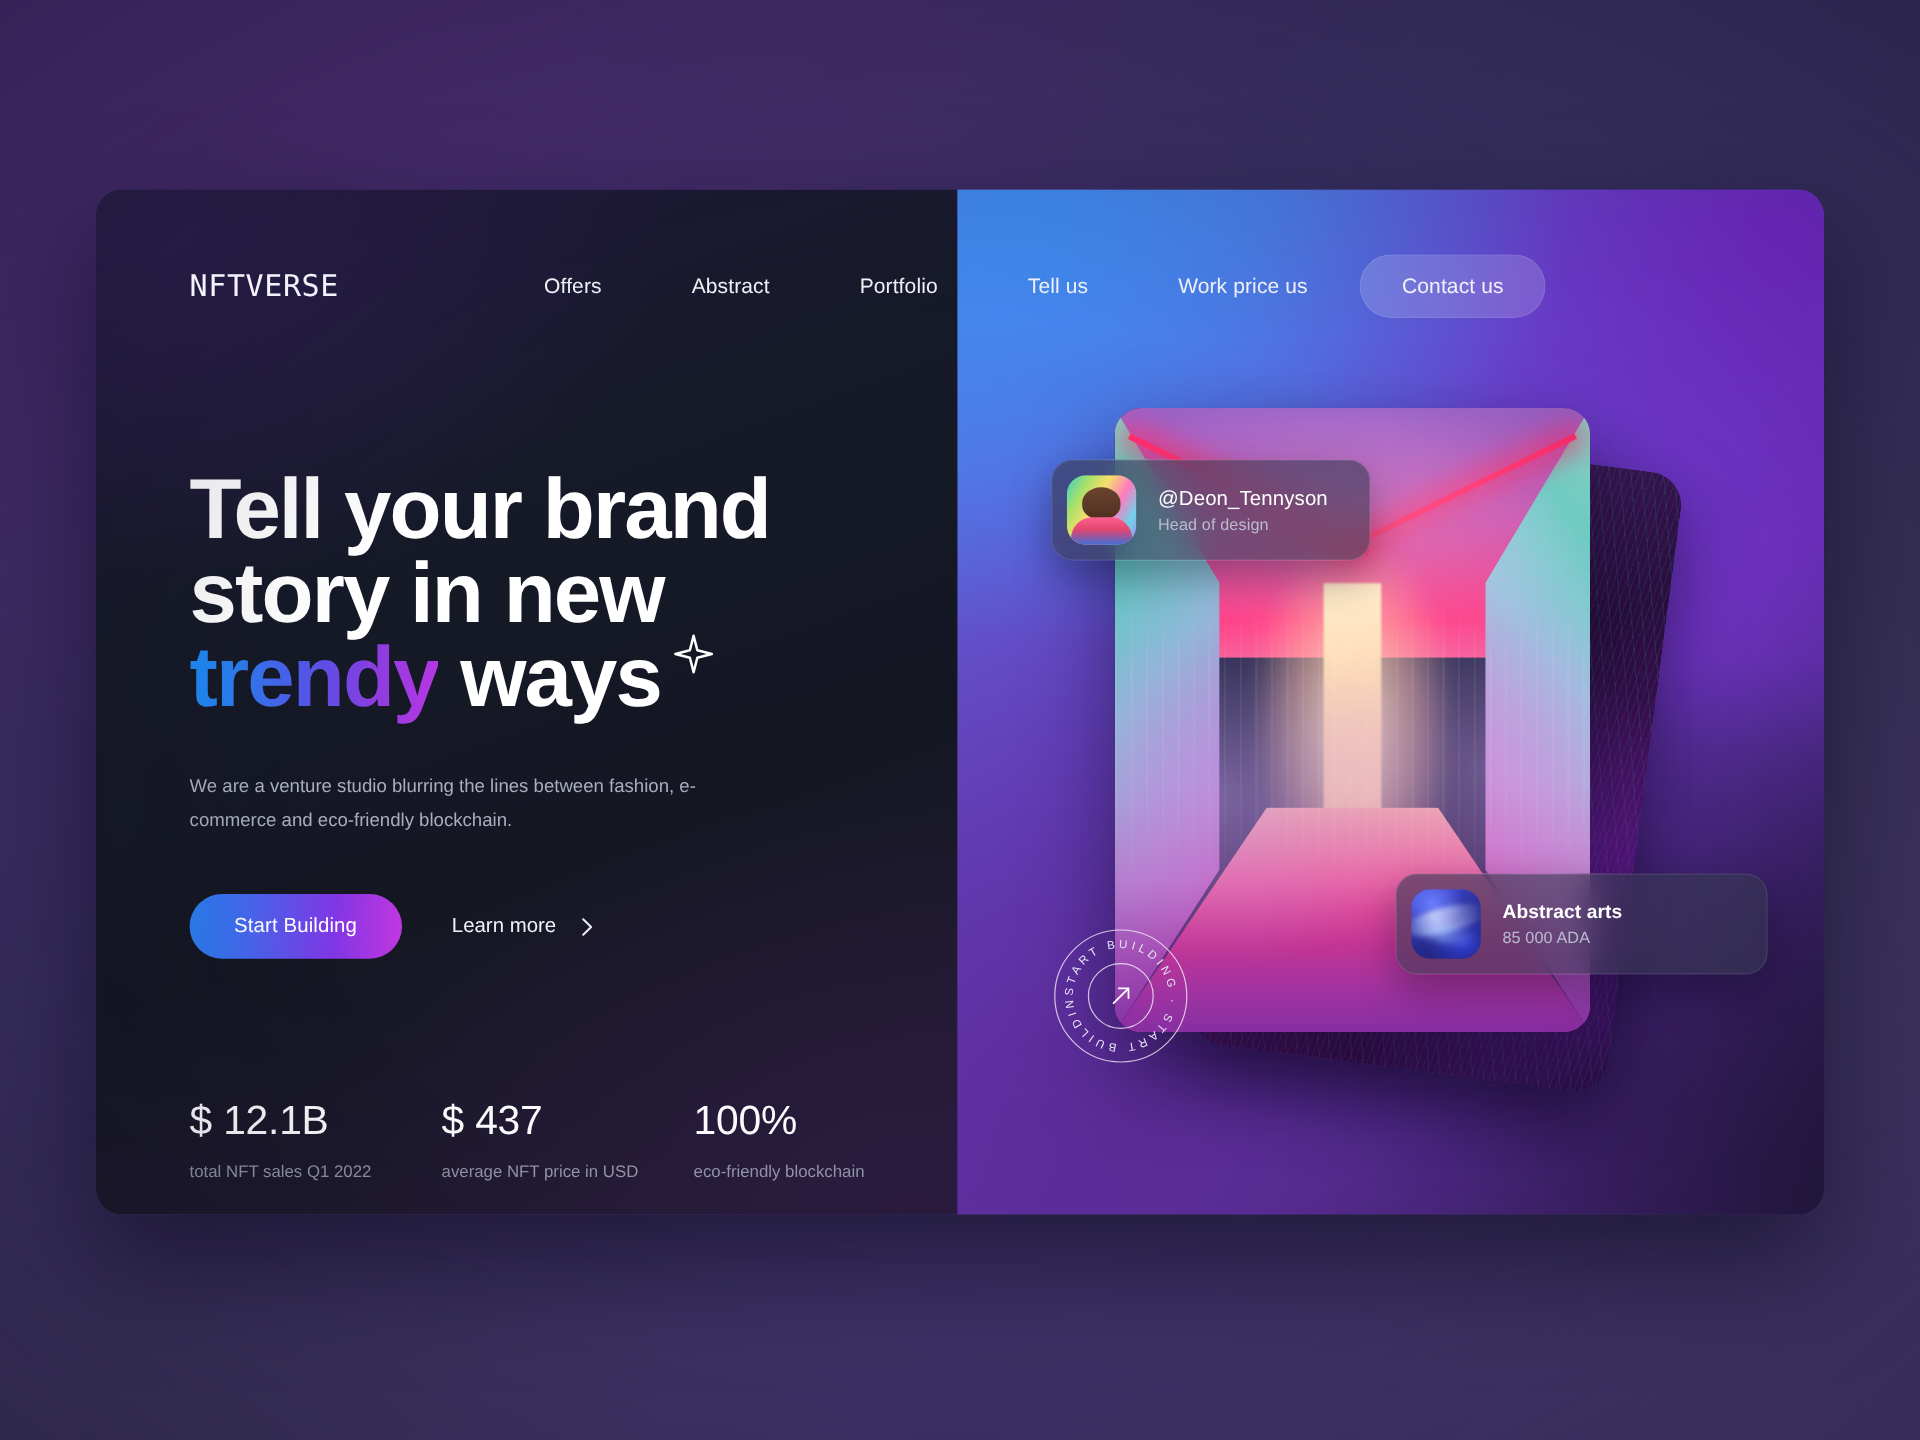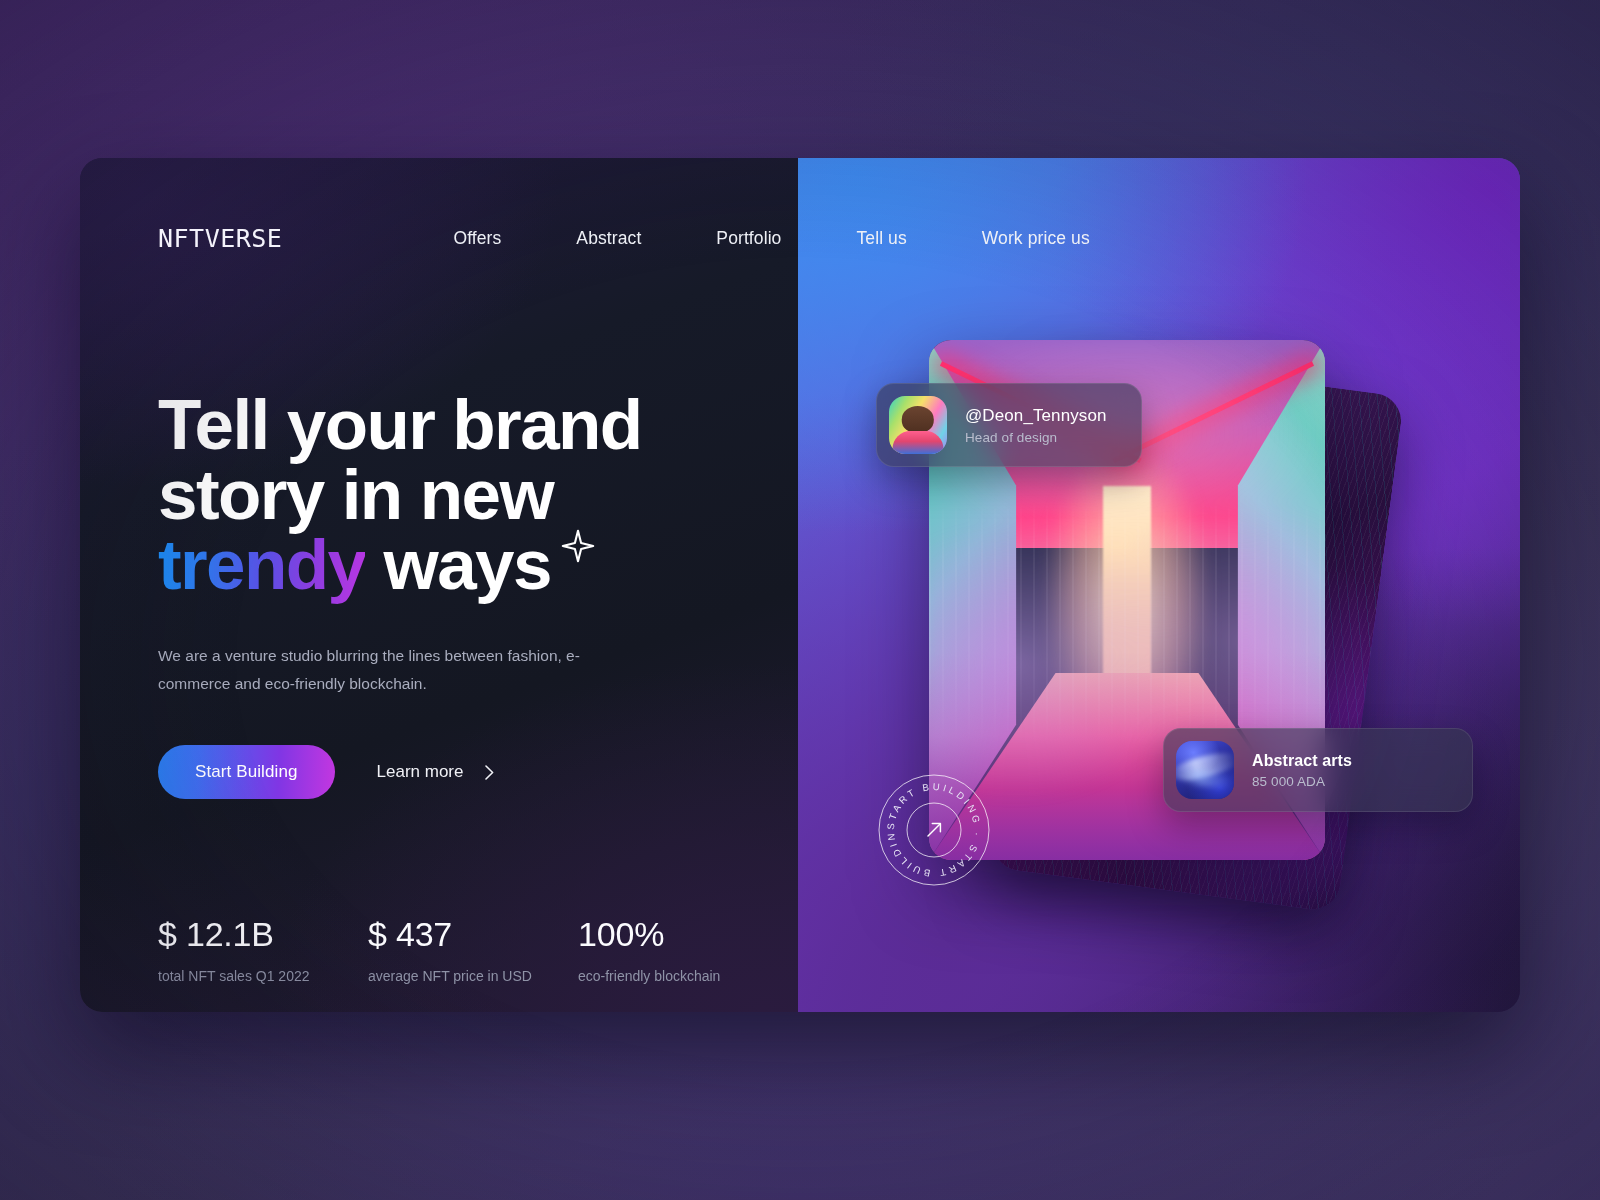--- a/index.html
+++ b/index.html
@@ -435,16 +435,17 @@
 
     <div class="nav">
       <div class="logo">NFTVERSE</div>
       <div class="nav-links">
         <span class="nav-link">Offers</span>
         <span class="nav-link">Abstract</span>
         <span class="nav-link">Portfolio</span>
         <span class="nav-link">Tell us</span>
         <span class="nav-link">Work price us</span>
       </div>
+      <button class="contact-btn">Contact us</button>
     </div>
 
   </div>
 </div>
 
 </body></html>

